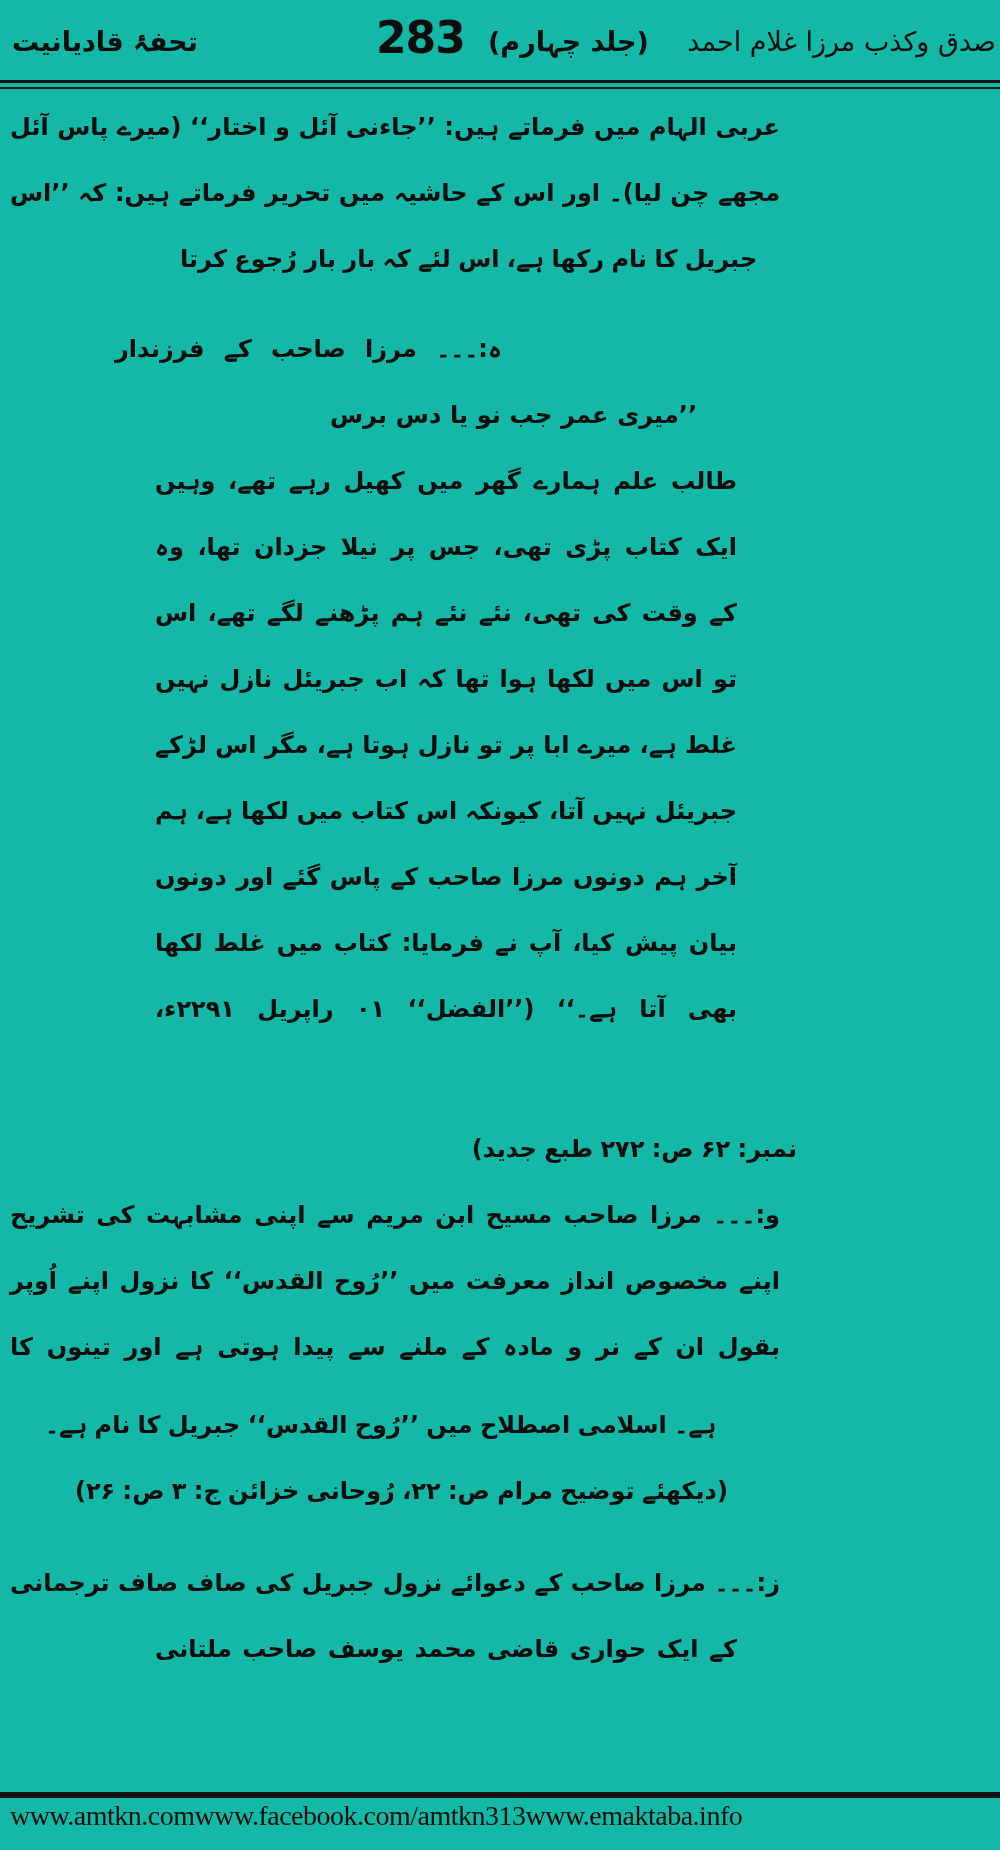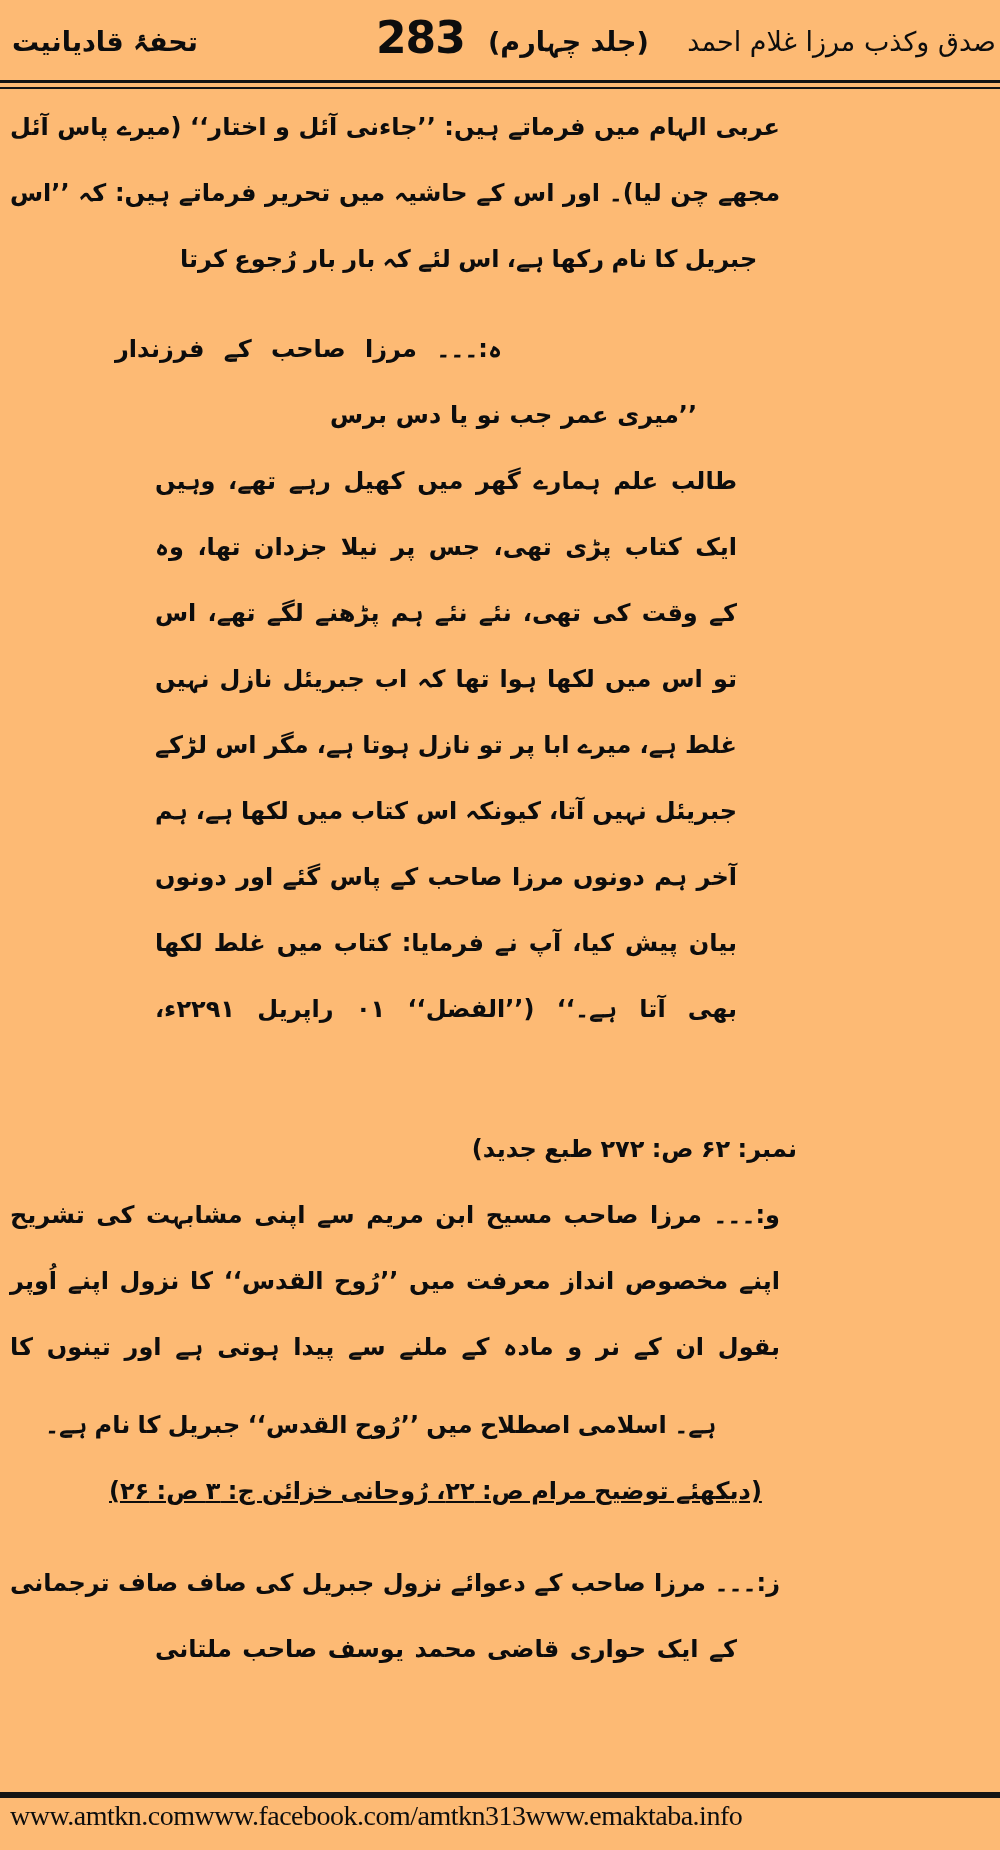--- a/index.html
+++ b/index.html
@@ -1,19 +1,19 @@
 <!DOCTYPE html>
 <html><head>
 <meta charset="utf-8">
 <style>
   html,body{margin:0;padding:0;background:#777;}
   .page{
     position:relative;
     width:1000px;height:1850px;
-    background:#fdba74;
+    background:#14b8a6;
     margin:0 auto;
     overflow:hidden;
     font-family:"DejaVu Sans",sans-serif;
     color:#0d0d0d;
   }
   
   .hdr{position:absolute;top:0;left:0;width:1000px;height:80px;}
   .hdr .t-left{
     position:absolute;left:12px;top:26px;
     font-size:27px;font-weight:bold;direction:rtl;
@@ -46,21 +46,21 @@
     text-align:justify;text-align-last:justify;
     white-space:nowrap0;
   }
   .l1,.l2,.l16,.l17,.l18,.l21{padding:0 12px 0 10px;}
   .l3{text-align:left;text-align-last:left;padding-left:180px;}
   .l4{padding:0 290px 0 115px;margin-top:24px;}
   .l5{padding:0 95px 0 330px;}
   .l6,.l7,.l8,.l9,.l10,.l11,.l12,.l13,.l14,.l22{padding:0 95px 0 115px;margin-left:40px;}
   .l15{text-align:right;text-align-last:right;padding-right:20px;margin-top:74px;margin-left:25px;}
   .l19{text-align:left;text-align-last:left;padding-left:45px;margin-top:12px;}
-  .l20{text-align:center;text-align-last:left;padding-left:109px;text-decoration:underline;}
+  .l20{text-align:center;text-align-last:left;padding-left:75px;}
   .l21{margin-top:26px;}
   .l23{text-align:right;text-align-last:right;padding-right:130px;}
   
   .footer-bar{position:absolute;top:1792px;left:0;width:1000px;height:6px;background:#141414;}
   .footer-urls{
     position:absolute;top:1800px;left:0;width:1000px;
     display:flex;justify-content:flex-start;
     padding:0 10px;box-sizing:border-box;
     font-family:"Liberation Serif",serif;
     font-size:28px;letter-spacing:-0.5px;color:#0d0d0d;

